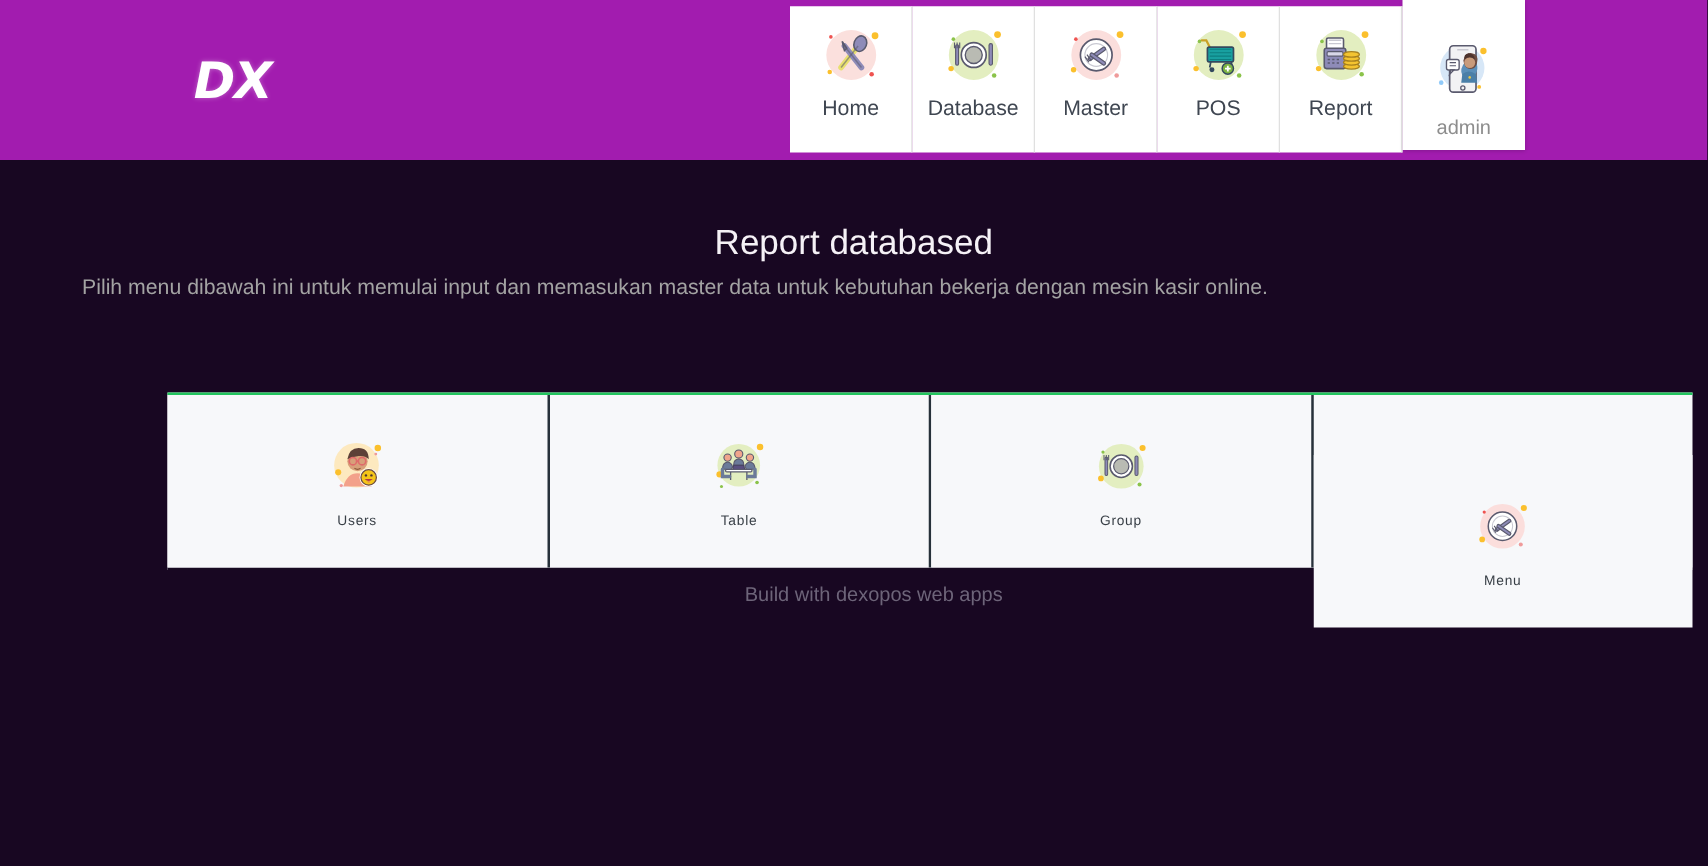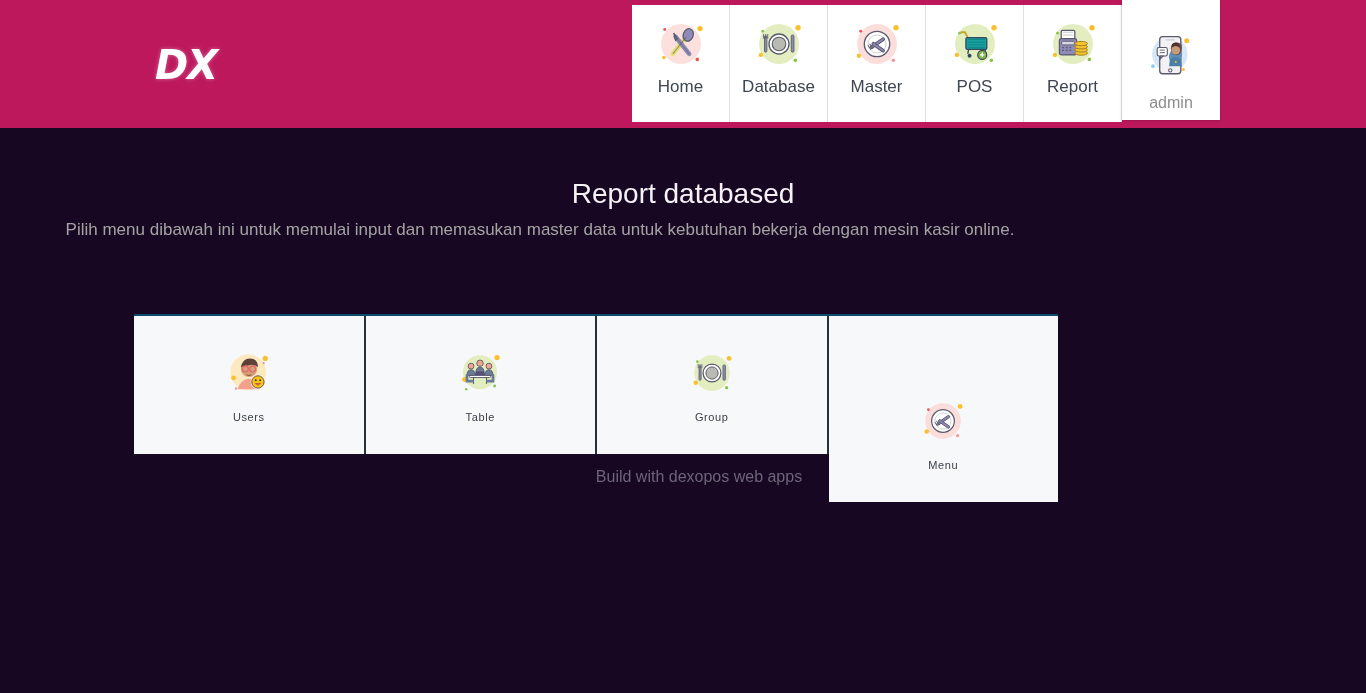--- a/index.html
+++ b/index.html
@@ -14,21 +14,21 @@
     overflow: hidden;
     position: relative;
   }
 
   
   .header {
     position: absolute;
     left: 0; top: 0;
     width: 1366px;
     height: 128px;
-    background: #be185d;
+    background: #a21caf;
   }
   .logo {
     position: absolute;
     left: 155px;
     top: 42px;
     font-size: 40px;
     font-weight: bold;
     font-style: italic;
     color: #ffffff;
     letter-spacing: -1px;
@@ -106,25 +106,25 @@
     font-size: 17px;
     color: #a3a3a3;
     font-family: "Liberation Sans Narrow", "Liberation Sans", sans-serif;
   }
 
   
   .card-row {
     position: absolute;
     left: 134px;
     top: 314px;
-    width: 924px;
+    width: 1220px;
     height: 138px;
     display: flex;
     background: #f7f8fa;
-    border-top: 2px solid #0c4a6e;
+    border-top: 2px solid #22c55e;
     border-bottom: 2px solid #170a22;
     box-sizing: content-box;
   }
   .card {
     flex: 1 1 0;
     height: 138px;
     background: #f7f8fa;
     border-right: 2px solid #27313a;
     display: flex;
     flex-direction: column;

